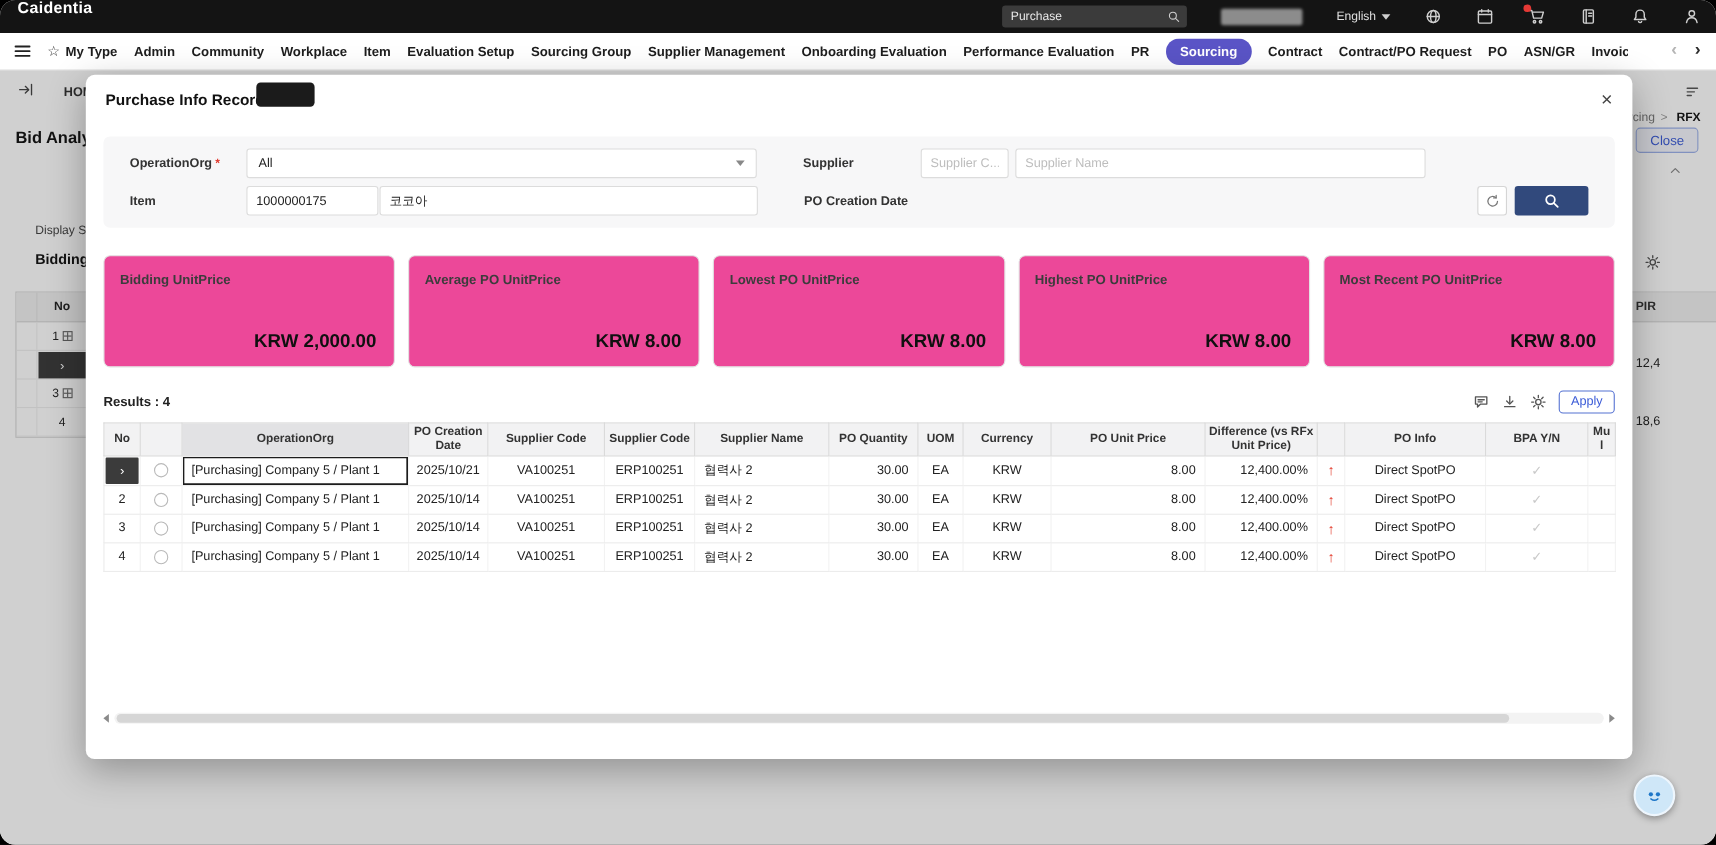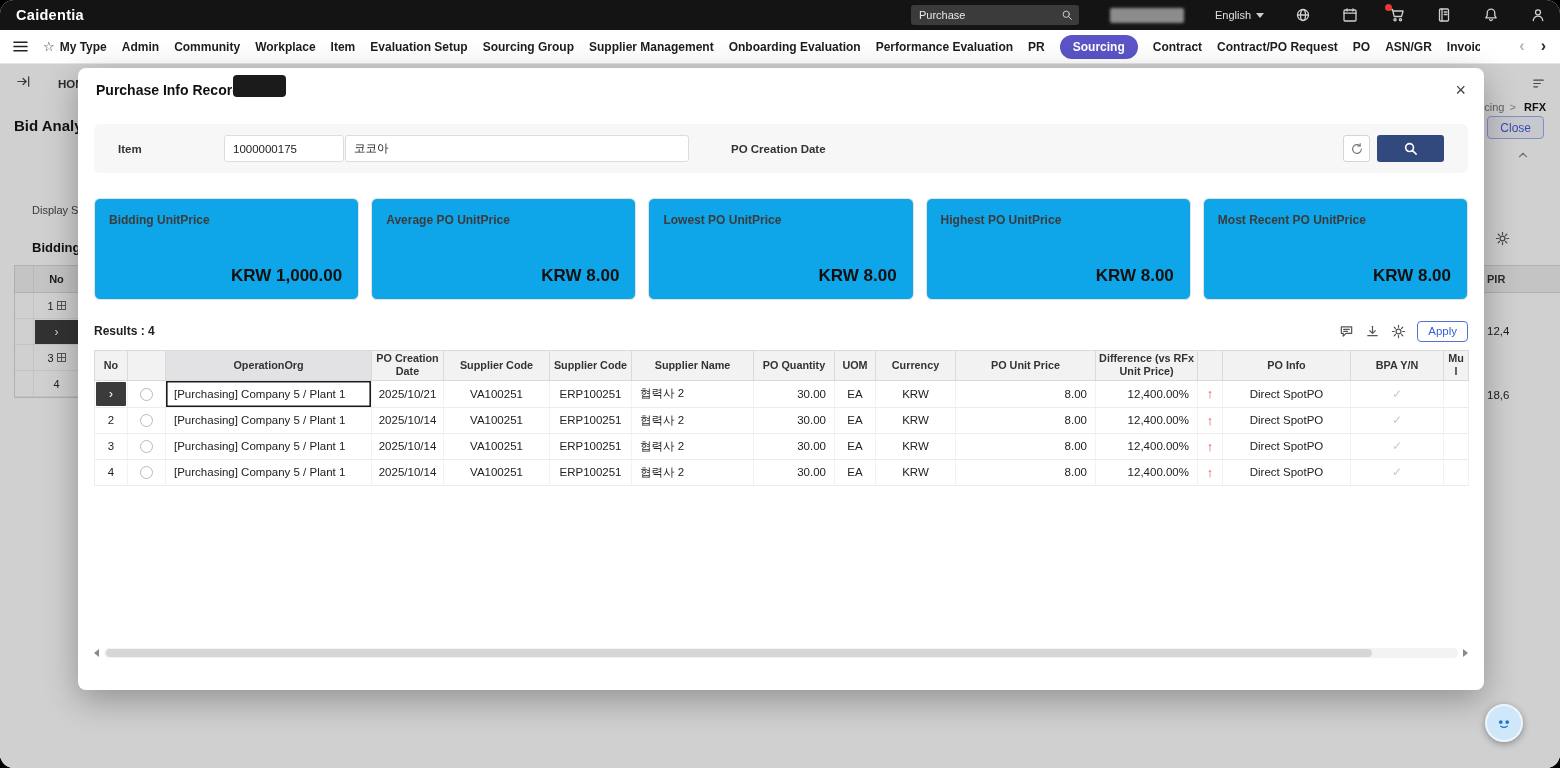--- a/index.html
+++ b/index.html
@@ -3,21 +3,21 @@
 <meta charset="utf-8">
 <style>
   * { margin:0; padding:0; box-sizing:border-box; }
   html,body { background:#000; }
   body { font-family:"Liberation Sans", sans-serif; }
   .screen { position:relative; width:1560px; height:768px; margin:0 auto; background:#fff;
             border-radius:14px; overflow:hidden; }
 
   
   .topbar { position:absolute; left:0; top:0; right:0; height:30px; background:#141414;
-            display:flex; align-items:center; padding:0 14px 0 16px; z-index:10; }
+            display:flex; padding:0 14px 0 16px; z-index:10; }
   .logo { color:#fff; font-size:14.5px; font-weight:700; letter-spacing:.3px; }
   .top-right { margin-left:auto; display:flex; align-items:center; gap:31px; }
   .top-search { width:168px; height:20px; background:#3b3b3b; border-radius:3px;
                 display:flex; align-items:center; padding:0 8px; }
   .top-search input { flex:1; background:transparent; border:none; outline:none;
                       color:#e8e8e8; font-size:11px; font-family:inherit; }
   .tsi { color:#cfcfcf; display:flex; }
   .tsi svg { width:12px; height:12px; }
   .redacted { width:74px; height:15px; background:#b5b5b5; opacity:.75; border-radius:2px;
               filter:blur(1.5px); }
@@ -57,21 +57,21 @@
   .breadcrumb { position:absolute; right:14px; top:37px; font-size:11px; color:#777; }
   .breadcrumb b { color:#111; margin-left:3px; }
   .bsep { margin:0 2px; color:#999; }
   .pgtitle { position:absolute; left:14px; top:53px; font-size:15px; font-weight:700; color:#111; }
   .closebtn { position:absolute; right:16px; top:52px; height:23px; padding:0 12px; background:#f4f6fd;
               border:1px solid #9db1ea; border-radius:4px; color:#3b5bd7; font-size:12px;
               font-family:inherit; cursor:pointer; }
   .chevup { position:absolute; right:30px; top:84px; color:#888; }
   .chevup svg { width:14px; height:14px; }
   .displbl { position:absolute; left:32px; top:140px; font-size:11px; color:#444; }
-  .bidlbl { position:absolute; left:32px; top:176px; font-size:13px; font-weight:700; color:#111; }
+  .bidlbl { position:absolute; left:32px; top:164px; font-size:13px; font-weight:700; color:#111; }
   .pggear { position:absolute; right:50px; top:167px; color:#555; }
   .pggear svg { width:15px; height:15px; }
 
   .mini { position:absolute; left:14px; top:201px; width:66px; border:1px solid #d8d8d8;
           background:#fff; font-size:11px; color:#222; }
   .mini-head { height:27px; background:#f1f1f1; border-bottom:1px solid #d8d8d8; display:flex;
                align-items:center; font-weight:700; }
   .mini-head i { width:19px; height:100%; border-right:1px solid #e2e2e2; }
   .mini-head span { flex:1; text-align:center; }
   .mini-row { height:26px; border-bottom:1px solid #eee; display:flex; align-items:center; }
@@ -82,21 +82,21 @@
   .mini-ic::after { content:""; position:absolute; top:0; bottom:0; left:3px; border-left:1px solid #666; }
   .mini-exp { flex:1; height:24px; margin:0 1px; background:#3a3a3a; color:#fff; display:flex;
               align-items:center; justify-content:center; font-size:12px; }
 
   .pirstrip { position:absolute; left:1460px; top:201px; width:100px; background:#fff;
               border-top:1px solid #d8d8d8; }
   .pir-head { height:27px; background:#f1f1f1; border-bottom:1px solid #d8d8d8; font-size:11px;
               font-weight:700; color:#333; display:flex; align-items:center; padding-left:27px; }
   .pir-val { position:absolute; left:27px; font-size:11.5px; color:#222; }
   .pir-val.v1 { top:59px; }
-  .pir-val.v2 { top:111px;margin-top:12px; }
+  .pir-val.v2 { top:111px; }
 
   
   .overlay { position:absolute; left:0; top:64px; right:0; bottom:0; background:rgba(18,18,18,.2);
              z-index:40; }
   .dark-tab { position:absolute; left:233px; top:75px; width:53px; height:22px; background:#1b1b1b;
               border-radius:4px; z-index:60; }
 
   
   .modal { position:absolute; left:78px; top:68px; width:1406px; height:622px; background:#fff;
            border-radius:8px; box-shadow:0 10px 34px rgba(0,0,0,.3); z-index:50; overflow:hidden; }
@@ -130,21 +130,21 @@
              border-radius:3px; color:#777; display:flex; align-items:center; justify-content:center;
              cursor:pointer; }
   .refresh svg { width:14px; height:14px; }
   .searchbtn { margin-left:7px; width:67px; height:27px; background:#31497c; border:none;
                border-radius:3px; color:#fff; display:flex; align-items:center; justify-content:center;
                cursor:pointer; }
   .searchbtn svg { width:15px; height:15px; stroke-width:1.7; }
 
   .kpis { display:flex; gap:12px; margin:25px 16px 0; }
   .kpi { flex:1; height:102px; border:1px solid #e2e2e2; border-radius:6px; position:relative;
-         background:#0ea5e9;padding-left:24px; }
+         background:#ec4899;padding-left:24px; }
   .kpi-label { position:absolute; left:14px; top:14px; font-size:12px; color:#3c3c3c; font-weight:600; }
   .kpi-value { position:absolute; right:16px; bottom:13px; font-size:17px; font-weight:700; color:#101010; }
 
   .resbar { display:flex; align-items:center; margin:20px 16px 0; height:22px; }
   .results { font-size:12px; font-weight:700; color:#222; }
   .res-tools { margin-left:auto; display:flex; align-items:center; gap:11px; }
   .tbico { color:#555; display:flex; cursor:pointer; }
   .tbico svg { width:15px; height:15px; }
   .applybtn { height:21px; padding:0 10px; background:#fff; border:1px solid #5572d2; border-radius:4px;
               color:#3b5bd7; font-size:11.5px; font-family:inherit; cursor:pointer; }
@@ -403,20 +403,30 @@
   <div class="dark-tab"></div>
 
   <section class="modal">
     <header class="m-head">
       <h2>Purchase Info Record</h2>
       <span class="m-close">×</span>
     </header>
 
     <div class="fpanel">
       <div class="frow">
+        <span class="flabel"><span>OperationOrg</span><i class="req">*</i></span>
+        <div class="select">
+          <span>All</span>
+          <span class="caret"></span>
+        </div>
+        <span class="flabel2 ml">Supplier</span>
+        <input class="inp w80" placeholder="Supplier C..." style="">
+        <input class="inp w373 g6" placeholder="Supplier Name" style="">
+      </div>
+      <div class="frow">
         <span class="flabel">Item</span>
         <input class="inp w120" value="1000000175" style="">
         <input class="inp w344 g1" value="코코아" style="">
         <span class="flabel2 ml">PO Creation Date</span>
         <button class="refresh">
           <svg class="ic" viewBox="0 0 16 16">
               <path d="M13 8a5 5 0 1 1-1.5-3.6"></path>
               <polyline points="11.6,1.9 11.6,4.5 9,4.5"></polyline>
             </svg>
         </button>
@@ -425,21 +435,21 @@
               <circle cx="7" cy="7" r="4.2"></circle>
               <line x1="10.2" y1="10.2" x2="14" y2="14"></line>
             </svg>
         </button>
       </div>
     </div>
 
     <div class="kpis">
         <div class="kpi">
           <div class="kpi-label">Bidding UnitPrice</div>
-          <div class="kpi-value">KRW 1,000.00</div>
+          <div class="kpi-value">KRW 2,000.00</div>
         </div>
         <div class="kpi">
           <div class="kpi-label">Average PO UnitPrice</div>
           <div class="kpi-value">KRW 8.00</div>
         </div>
         <div class="kpi">
           <div class="kpi-label">Lowest PO UnitPrice</div>
           <div class="kpi-value">KRW 8.00</div>
         </div>
         <div class="kpi">

